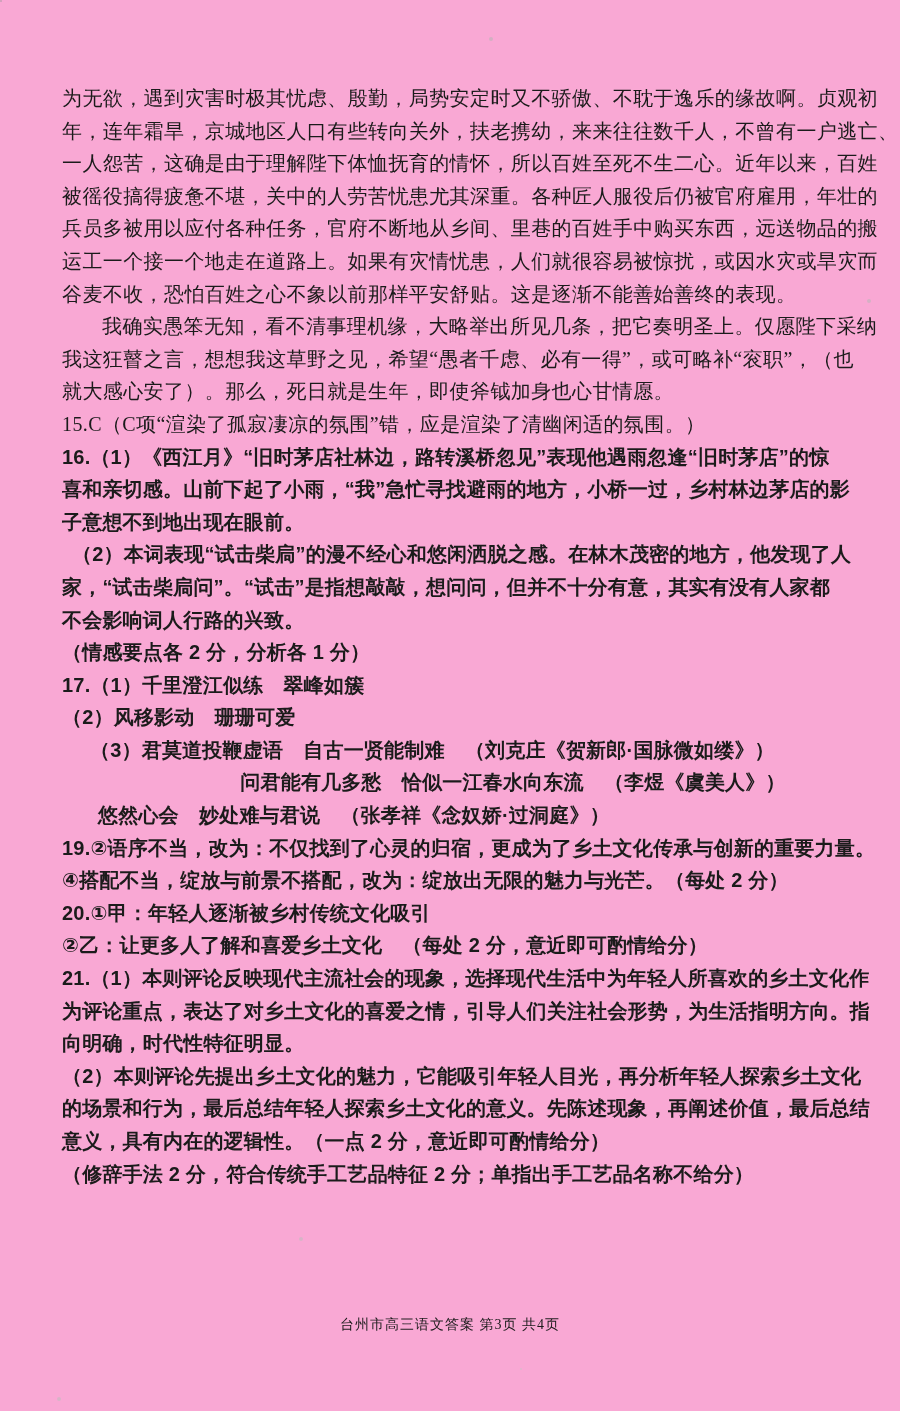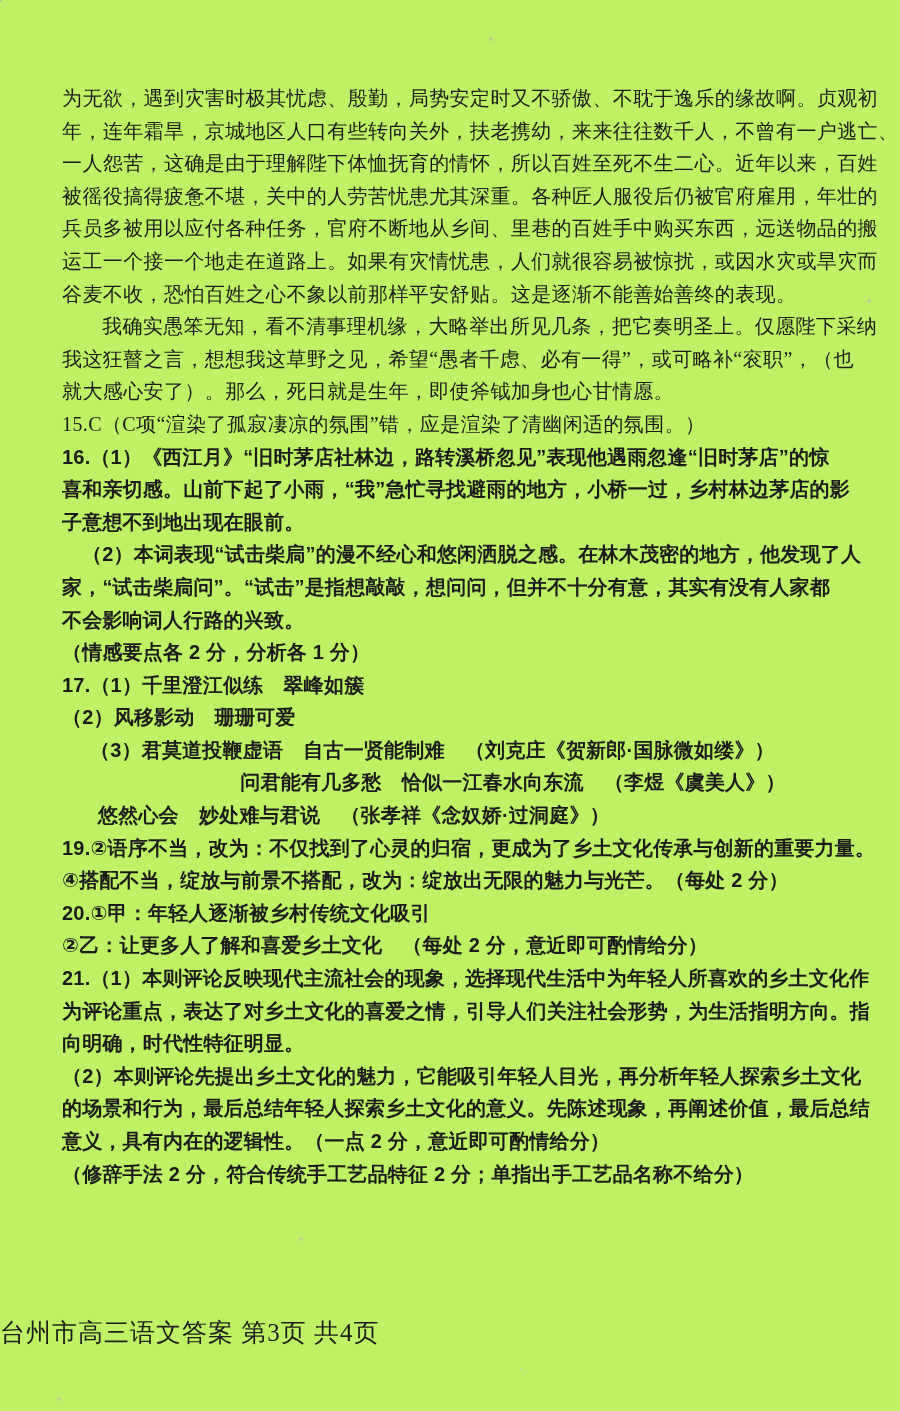--- a/index.html
+++ b/index.html
@@ -1,21 +1,21 @@
 <!DOCTYPE html>
 <html><head>
 <meta charset="utf-8">
 <style>
   html,body{margin:0;padding:0;}
   body{background:#dedede;font-family:"Liberation Serif","DejaVu Serif",serif;}
   .page{
     position:relative;
     width:900px;height:1411px;
     margin:0 auto;
-    background:#bef264;
+    background:#f9a8d4;
     box-sizing:border-box;
     padding:82px 2px 0 62px;
     color:#1b1b1b;
     overflow:hidden;
   }
   
   .page::after{
     content:"";
     position:absolute;left:0;top:0;width:2px;height:2px;border-radius:50%;
     background:#9a9a9a;opacity:.55;
@@ -39,30 +39,31 @@
   .ans{
     font-family:"Liberation Sans","DejaVu Sans",sans-serif;
     font-weight:600;
     letter-spacing:0.2px;
   }
   .ans-light{
     font-family:"Liberation Serif","DejaVu Serif",serif;
     font-weight:400;
   }
   .ind2{text-indent:2em;}
-  .ml-a{margin-left:20px;}
+  .ml-a{margin-left:10px;}
   .ml-b{}
   .ml-c{margin-left:28px;}
   .ml-d{margin-left:66px;text-align:center;}
   .ml-e{margin-left:36px;}
   .footer{
     position:absolute;
     left:0;right:0;
     top:1316px;
-    font-size:25px;
+    text-align:center;
+    font-size:14px;
     font-family:"Liberation Serif","DejaVu Serif",serif;
     color:#1b1b1b;
     letter-spacing:1px;
   }
 </style>
 </head>
 <body>
 
 <div class="page">
   <main>

